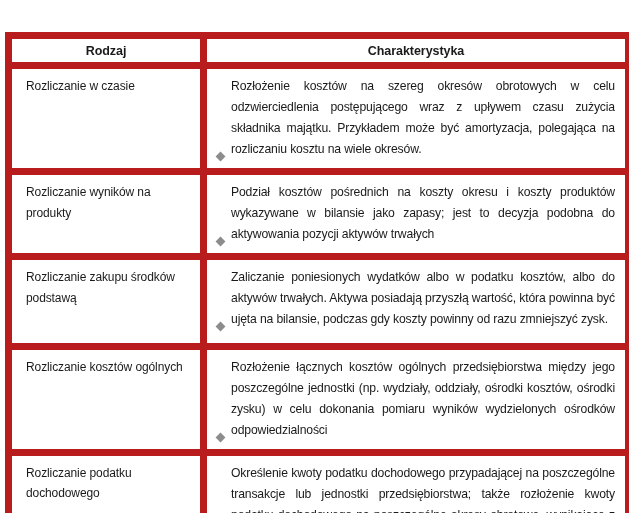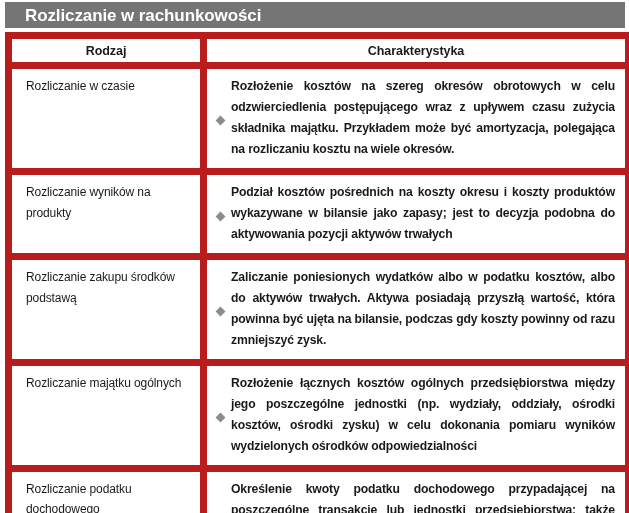--- a/index.html
+++ b/index.html
@@ -87,23 +87,22 @@
   .cell-desc {
     padding: 7px 10px 8px 10px;
     font-size: 12.2px;
     line-height: 1.72;
     letter-spacing: -0.15px;
   }
 
   
   .bullet-item {
     display: flex;
-    align-items: center;
+    align-items: flex-end;
     gap: 7px;
-    font-weight: bold;
   }
   .diamond-icon {
     flex: 0 0 auto;
     width: 7px;
     height: 7px;
     margin-top: 6px;
     background: #8c8c8c;
     transform: rotate(45deg);
   }
   .bullet-text {
@@ -118,23 +117,20 @@
   .row-2 td { height: 69px; }
   .row-3 td { height: 90px; }
   .row-4 td { height: 94px; }
   .row-5 td { height: 108px; }
 </style>
 </head>
 <body>
 
 <div class="page">
 
-  <div class="title-bar">
-    <span class="title-bar-text">Rozliczanie w rachunkowości</span>
-  </div>
 
   <table class="acct-table">
     <colgroup>
       <col class="col-kind">
       <col class="col-desc">
     </colgroup>
 
     <thead>
       <tr>
         <th>Rodzaj</th>
@@ -168,21 +164,21 @@
         <td class="cell-kind">Rozliczanie zakupu środków podstawą</td>
         <td class="cell-desc">
           <div class="bullet-item">
             <span class="diamond-icon"></span>
             <span class="bullet-text">Zaliczanie poniesionych wydatków albo w podatku kosztów, albo do aktywów trwałych. Aktywa posiadają przyszłą wartość, która powinna być ujęta na bilansie, podczas gdy koszty powinny od razu zmniejszyć zysk.</span>
           </div>
         </td>
       </tr>
 
       <tr class="row-4">
-        <td class="cell-kind">Rozliczanie majątku ogólnych</td>
+        <td class="cell-kind">Rozliczanie kosztów ogólnych</td>
         <td class="cell-desc">
           <div class="bullet-item">
             <span class="diamond-icon"></span>
             <span class="bullet-text">Rozłożenie łącznych kosztów ogólnych przedsiębiorstwa między jego poszczególne jednostki (np. wydziały, oddziały, ośrodki kosztów, ośrodki zysku) w celu dokonania pomiaru wyników wydzielonych ośrodków odpowiedzialności</span>
           </div>
         </td>
       </tr>
 
       <tr class="row-5">
         <td class="cell-kind">Rozliczanie podatku dochodowego</td>

